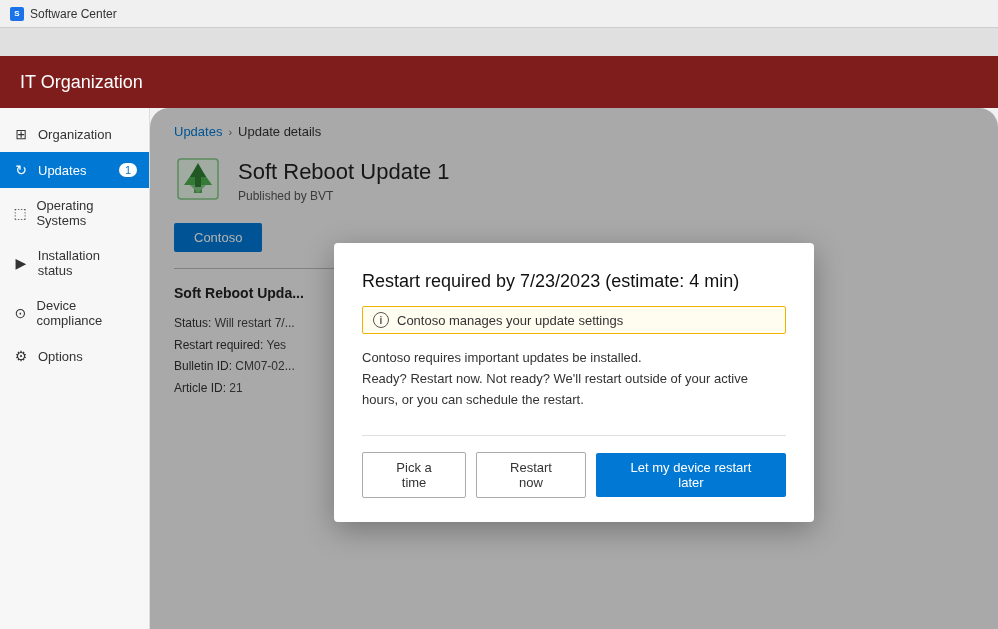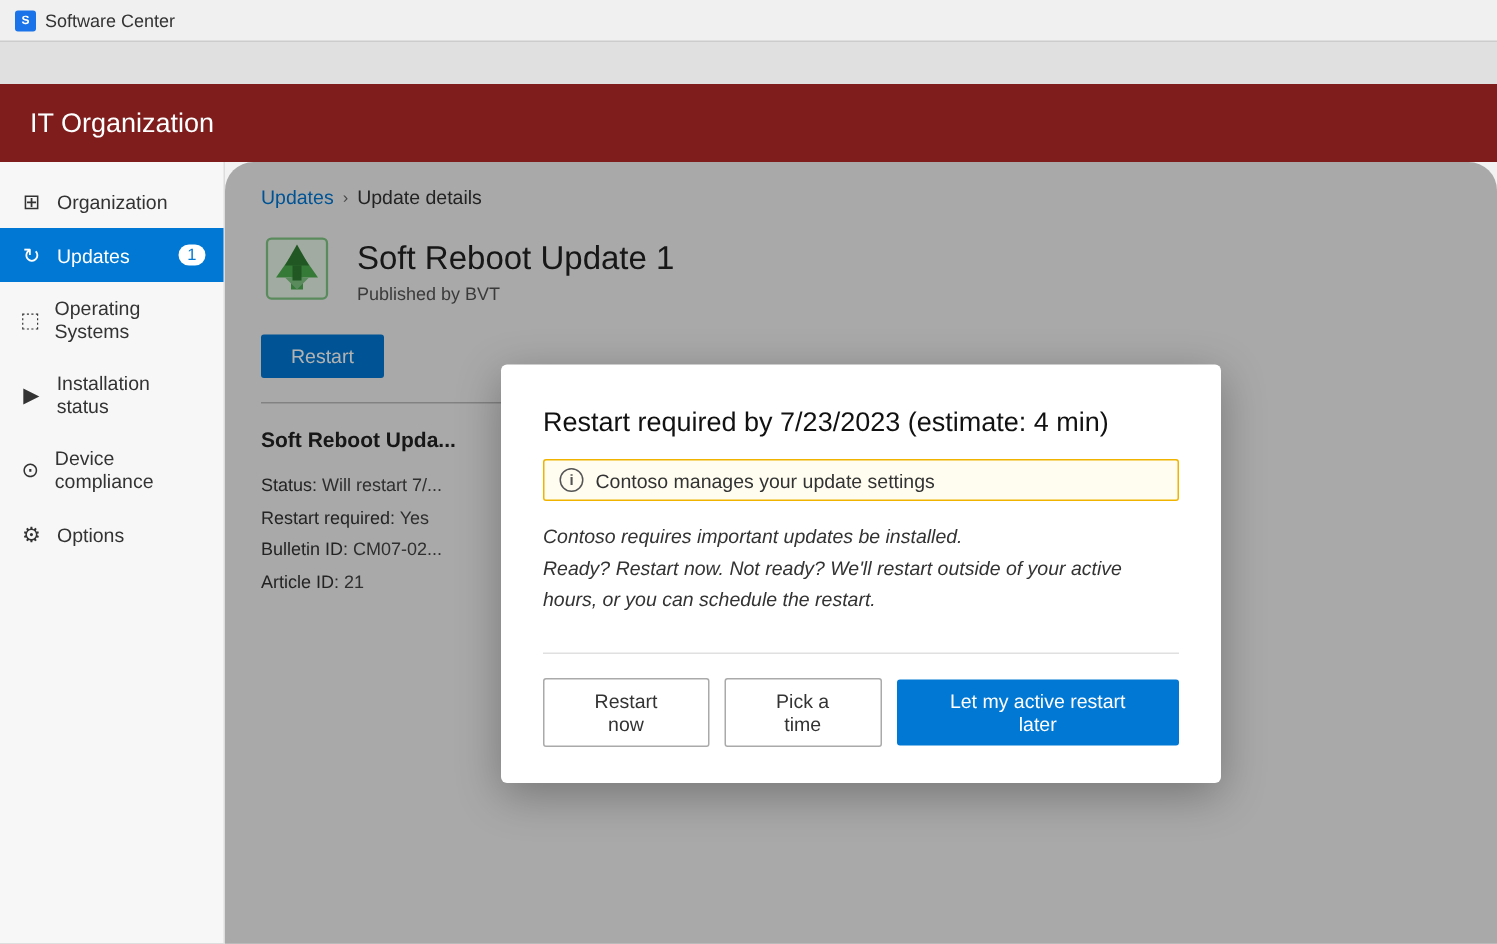--- a/index.html
+++ b/index.html
@@ -204,21 +204,20 @@
       color: #555;
       margin-right: 8px;
       flex-shrink: 0;
     }
 
     .modal-body {
       font-size: 13px;
       color: #333;
       line-height: 1.6;
       margin-bottom: 24px;
-      font-style: italic;
     }
 
     .modal-divider {
       border: none;
       border-top: 1px solid #e0e0e0;
       margin-bottom: 16px;
     }
 
     .modal-actions {
       display: flex;
@@ -312,21 +311,21 @@
           <rect x="19" y="20" width="6" height="10" fill="#2e7d32"></rect>
         </svg>
       </div>
       <div class="update-title-block">
         <h1>Soft Reboot Update 1</h1>
         <div class="update-publisher">Published by BVT</div>
       </div>
     </div>
 
     
-    <button class="restart-button">Restart</button>
+    <button class="restart-button">Contoso</button>
 
     <hr class="divider">
 
     
     <div class="section-title">Soft Reboot Upda...</div>
 
     <div class="detail-table">
       <div>
         <span class="label">Status: </span>
         <span>Will restart 7/...</span>
@@ -357,23 +356,23 @@
         </div>
 
         <div class="modal-body">
           <div>Contoso requires important updates be installed.</div>
           <div>Ready? Restart now. Not ready? We'll restart outside of your active hours, or you can schedule the restart.</div>
         </div>
 
         <hr class="modal-divider">
 
         <div class="modal-actions">
+          <button class="btn-secondary">Pick a time</button>
           <button class="btn-secondary">Restart now</button>
-          <button class="btn-secondary">Pick a time</button>
-          <button class="btn-primary">Let my active restart later</button>
+          <button class="btn-primary">Let my device restart later</button>
         </div>
 
       </div>
     </div>
 
   </main>
 
 </div>
 
 </body></html>

